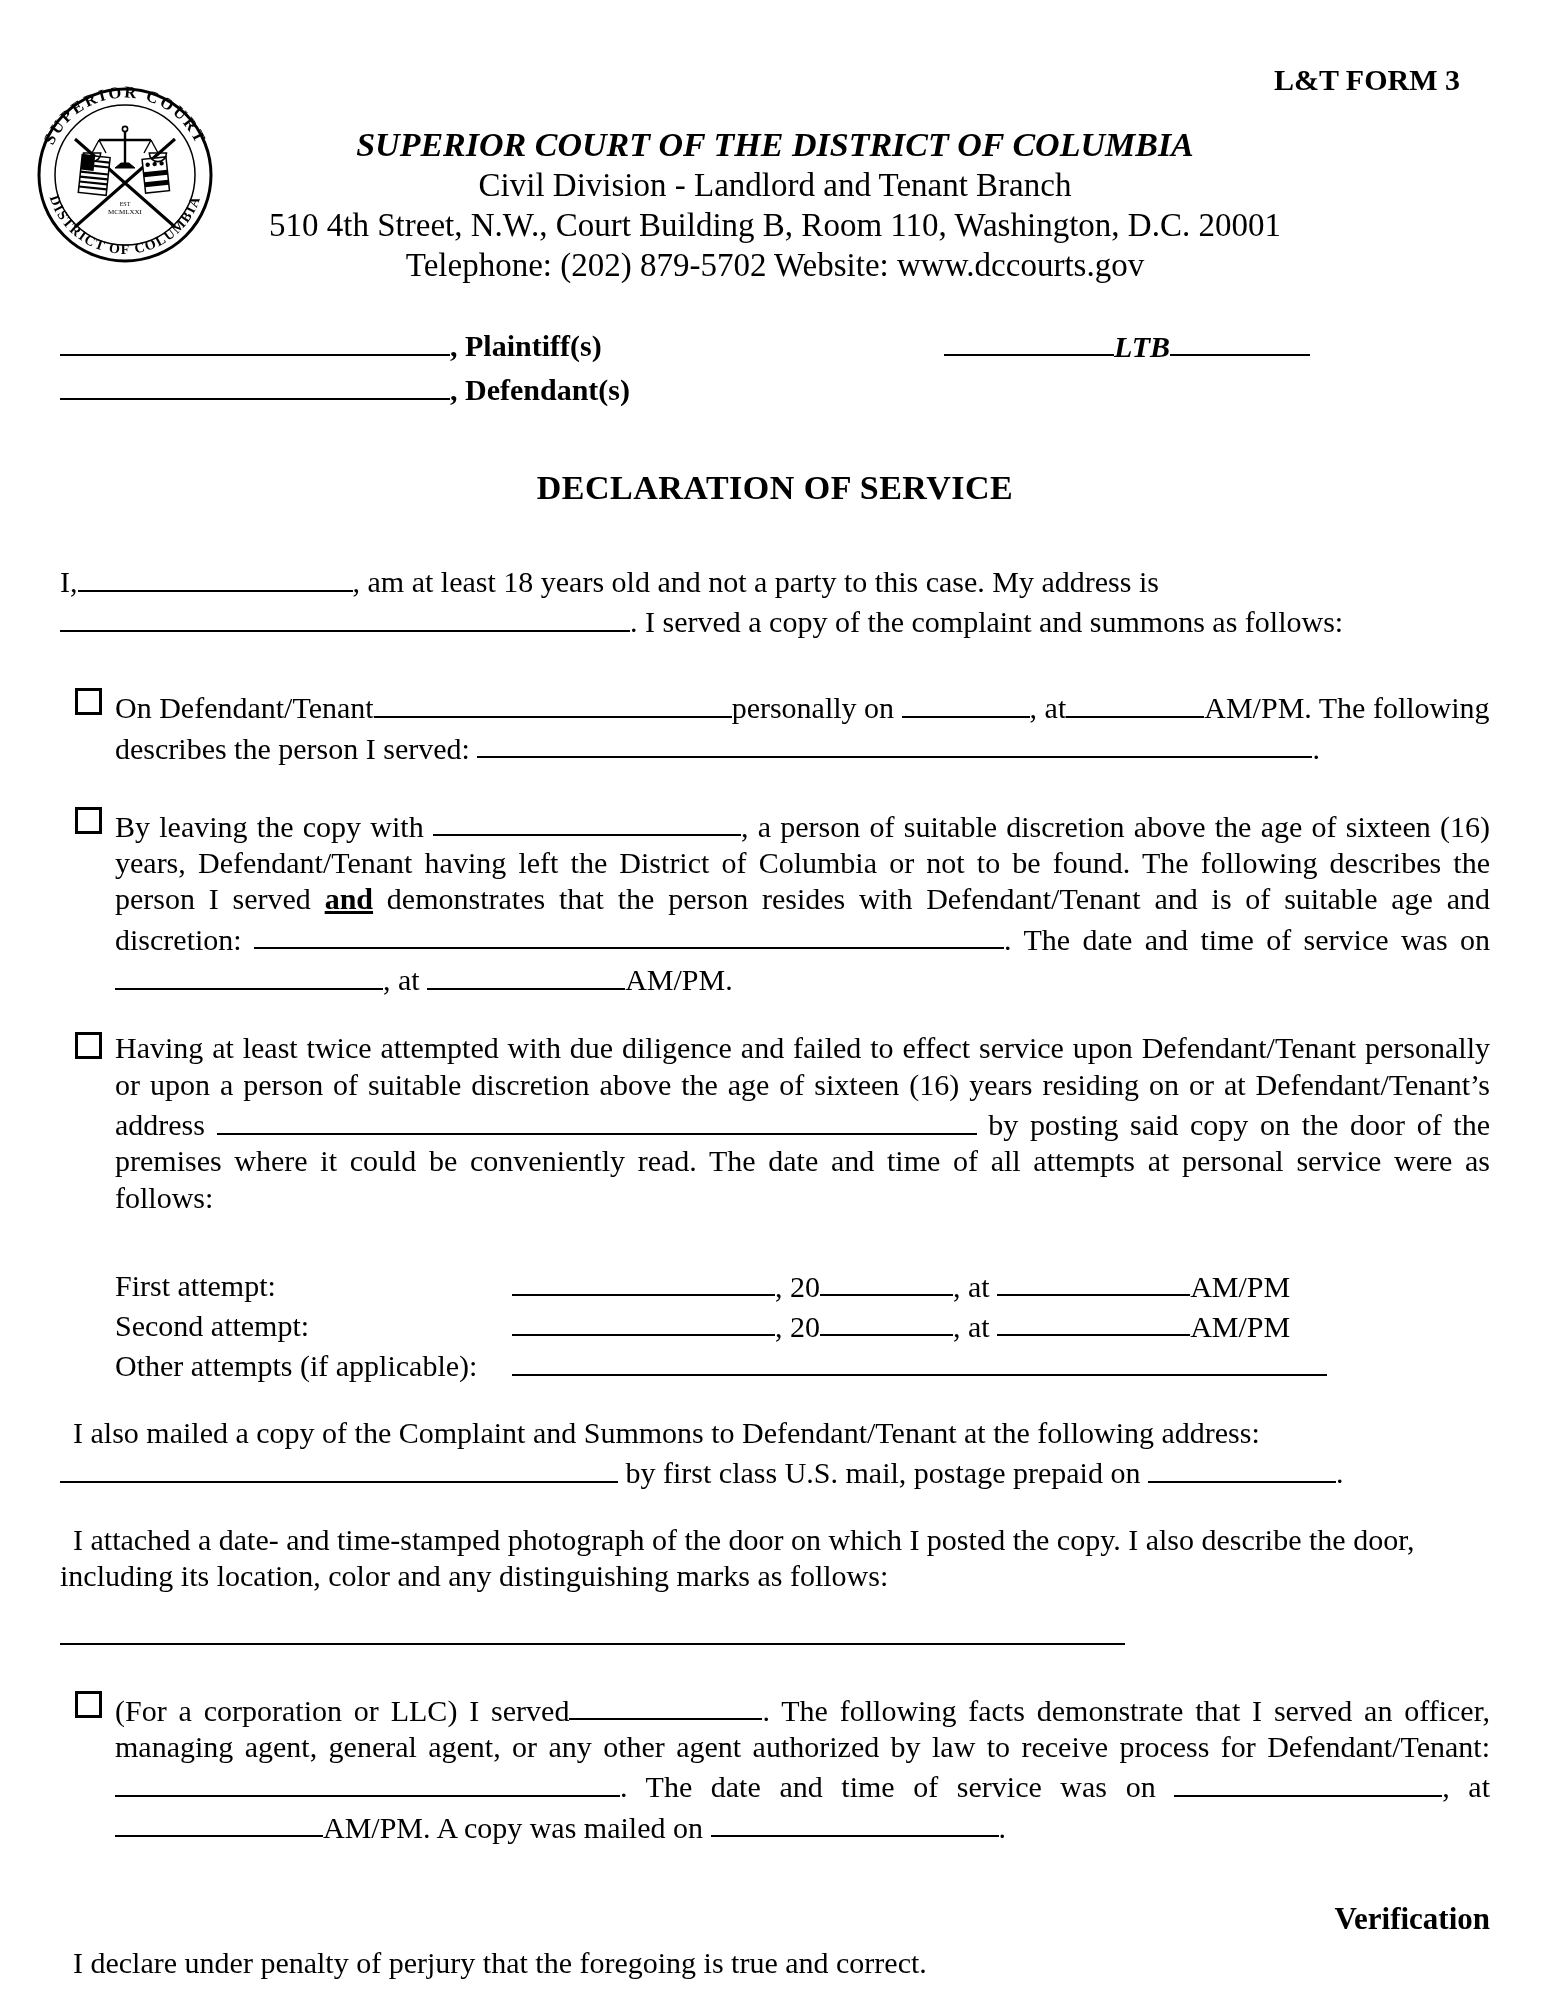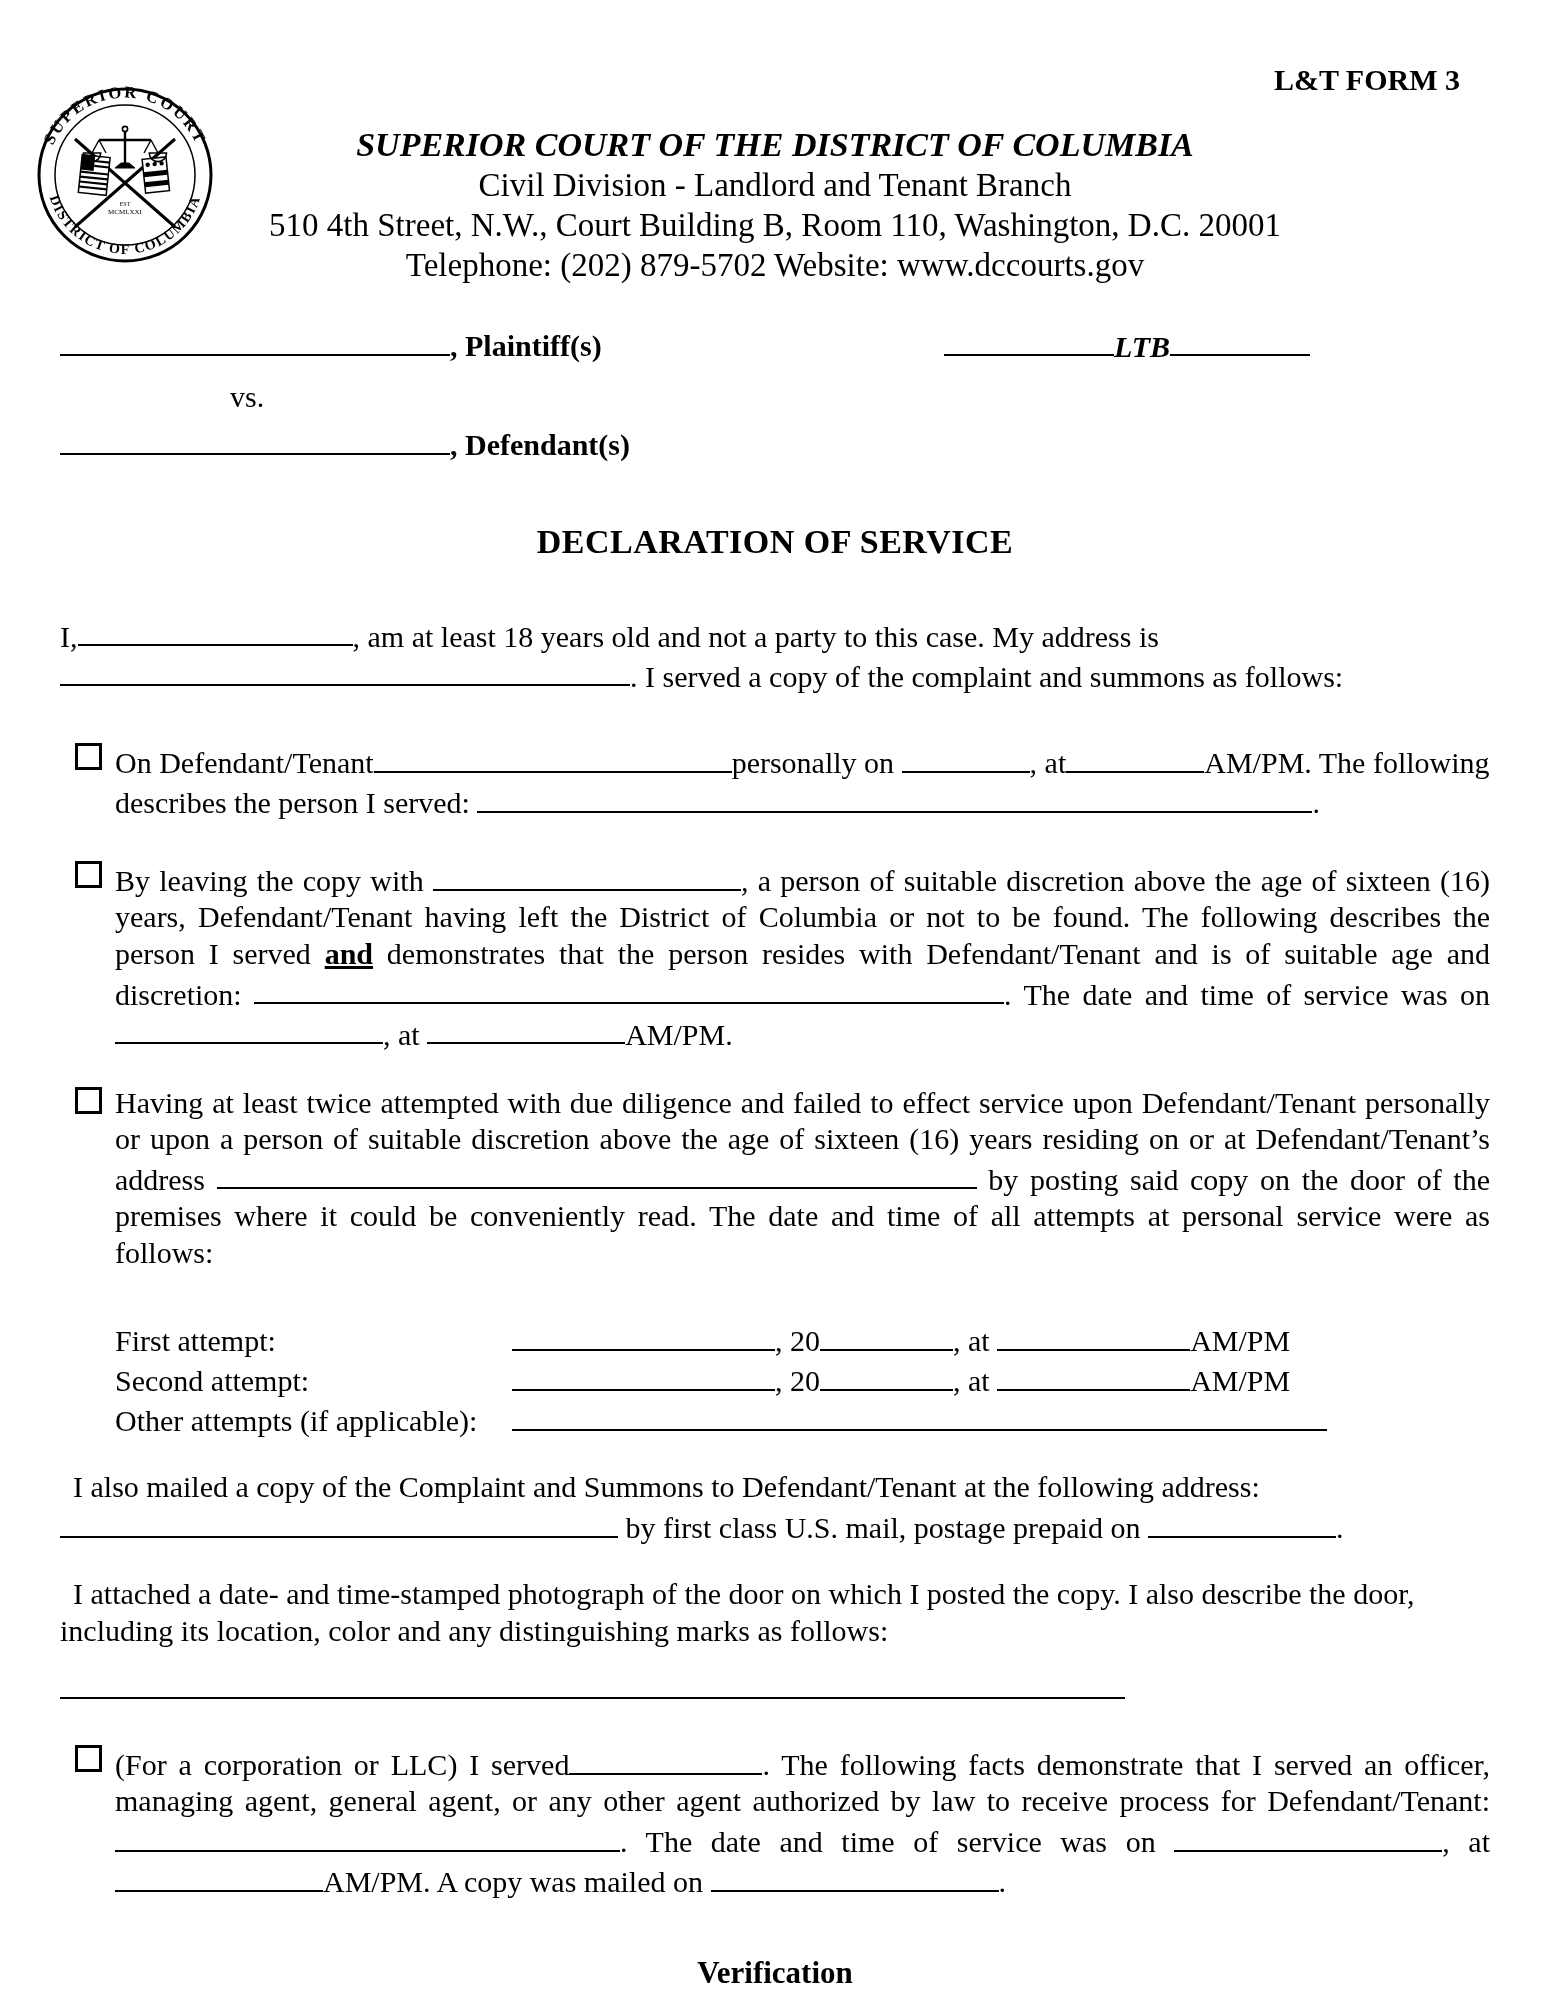--- a/index.html
+++ b/index.html
@@ -40,21 +40,21 @@
     width:27px; height:27px;
     border:3px solid #000;
     background:#fff;
   }
   .justify { text-align:justify; }
   .attempts { margin-left:55px; }
   .attempt-row { white-space:nowrap; }
   .alabel { display:inline-block; width:397px; }
   .mailing-para, .photo-para { margin-top:0; }
   .blank-line { border-bottom:2px solid #000; width:1065px; height:34px; }
-  .verif-heading { text-align:center; font-weight:bold; font-size:31px; }
+  .verif-heading { text-align:right; font-weight:bold; font-size:31px; }
   .verif-statement { margin-top:8px; }
 </style>
 </head>
 <body>
 
 <div class="page">
 
   <div class="form-number">L&amp;T FORM 3</div>
 
   <svg class="seal" viewBox="-90 -90 180 180" xmlns="http://www.w3.org/2000/svg">
@@ -110,21 +110,20 @@
     <div class="header-line">Telephone: (202) 879-5702 Website: www.dccourts.gov</div>
   </div>
 
   <div class="caption-row">
     <span class="blank" style="width:390px"></span>
     <span class="bold">, Plaintiff(s)</span>
     <span class="ltb-group">
       <span class="blank" style="width:170px"></span><span class="bold">LTB</span><span class="blank" style="width:140px"></span>
     </span>
   </div>
-  <div class="vs-row">vs.</div>
   <div class="caption-row" style="margin-top:4px">
     <span class="blank" style="width:390px"></span>
     <span class="bold">, Defendant(s)</span>
   </div>
 
   <div class="doc-title">DECLARATION OF SERVICE</div>
 
   <p class="intro"><span>I,</span><span class="blank" style="width:275px"></span><span>, am at least 18 years old and not a party to this case.  My address is</span> <span class="blank" style="width:570px"></span><span>.  I served a copy of the complaint and summons as follows:</span></p>
 
   <div class="check-para" style="margin-top:46px">

